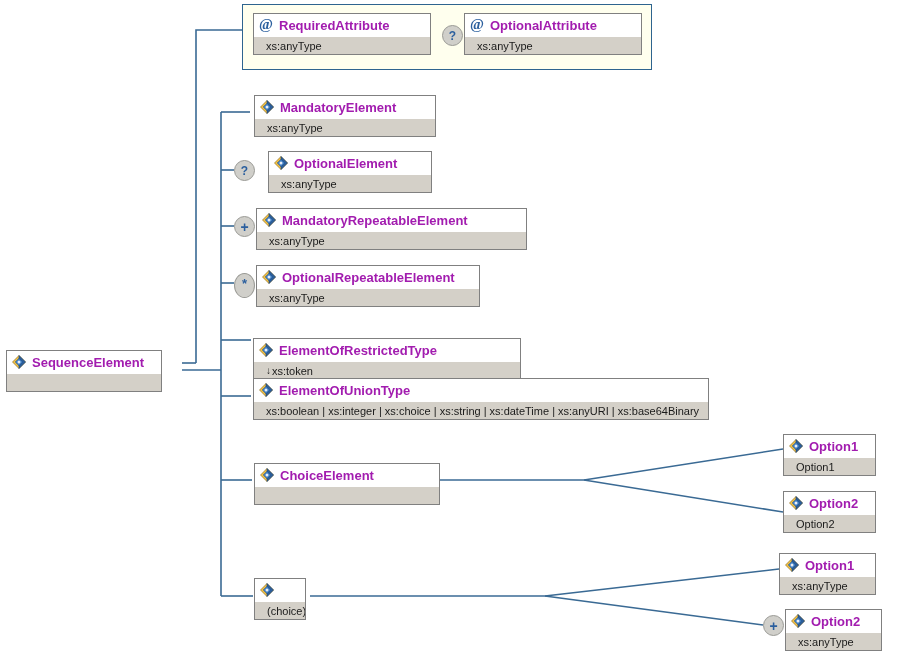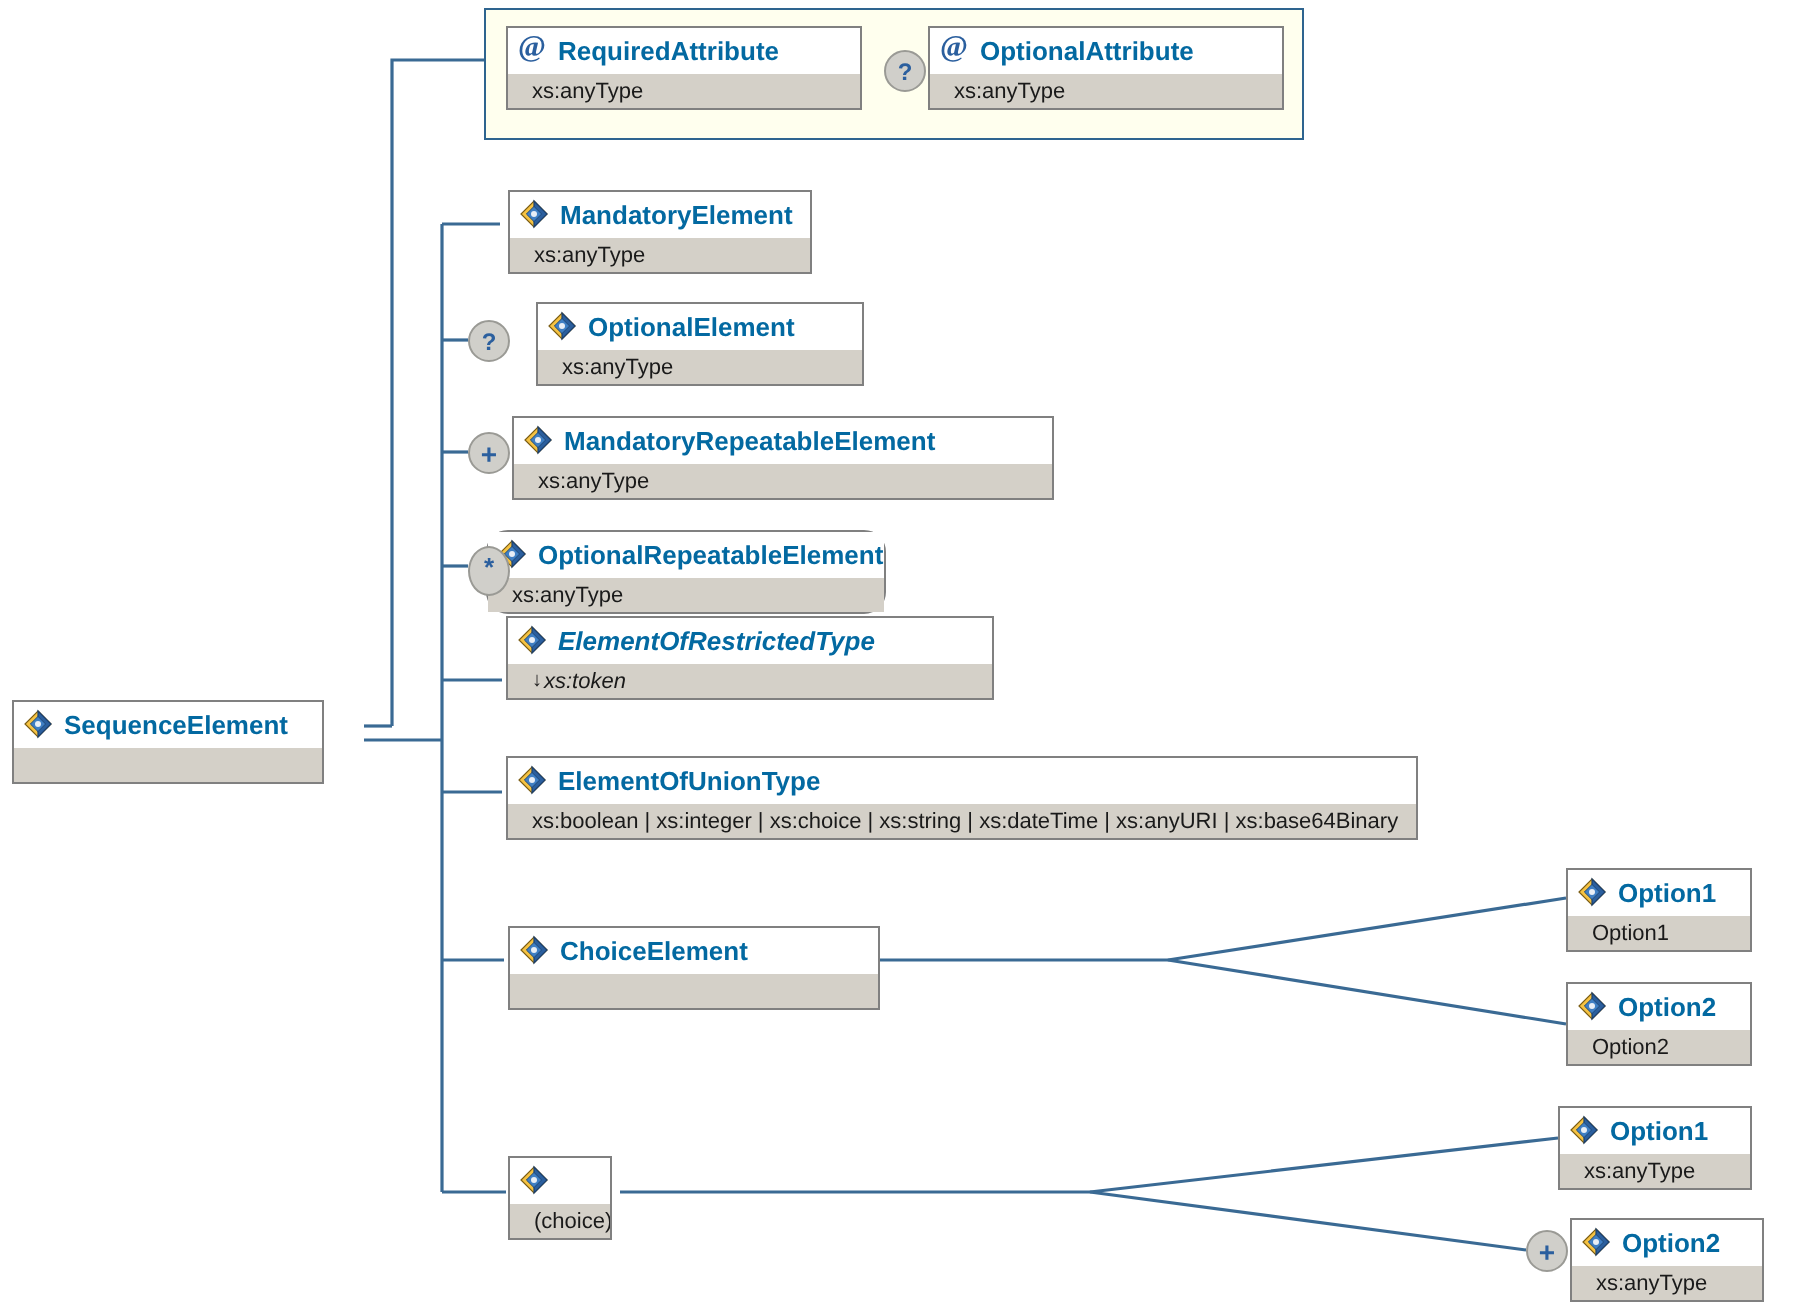--- a/index.html
+++ b/index.html
@@ -39,21 +39,21 @@
     background: #ffffff;
     padding: 2px 6px 2px 4px;
     height: 22px;
     display: flex;
     align-items: center;
     white-space: nowrap;
   }
   .node .hdr .label {
     font-size: 13px;
     font-weight: bold;
-    color: #0369a1;
+    color: #a21caf;
     letter-spacing: 0px;
   }
   .node .typ {
     box-sizing: border-box;
     background: #d4d0c8;
     border-top: 1px solid #ffffff;
     height: 18px;
     display: flex;
     align-items: center;
     padding: 0 12px;
@@ -197,21 +197,21 @@
           <circle cx="8" cy="8" r="1.5" fill="#e8eef6"></circle>
         </svg>
       </span>
       <span class="label">SequenceElement</span>
     </div>
     <div class="typ">
       <span class="ttext"></span>
     </div>
   </div>
 
-  <div class="node" style="left:254px; top:95px; width:152px;">
+  <div class="node" style="left:254px; top:95px; width:182px;">
     <div class="hdr">
       <span class="ico">
         <svg width="16" height="16" viewBox="0 0 16 16">
           <polygon points="8,1.5 14.5,8 8,14.5 1.5,8" fill="#f5c242" stroke="#7a5c12" stroke-width="0.6"></polygon>
           <path d="M8,1.5 L14.5,8 L8,14.5 Z" fill="#2b5f9e" stroke="#1d406b" stroke-width="0.6"></path>
           <path d="M4.2,8 L8,4.2 L11.8,8 L8,11.8 Z" fill="#3f7fc4" stroke="#204a79" stroke-width="0.5"></path>
           <circle cx="8" cy="8" r="1.5" fill="#e8eef6"></circle>
         </svg>
       </span>
       <span class="label">MandatoryElement</span>
@@ -251,38 +251,38 @@
         </svg>
       </span>
       <span class="label">MandatoryRepeatableElement</span>
     </div>
     <div class="typ">
       <span class="ttext">xs:anyType</span>
     </div>
   </div>
 
   <div class="card star" style="left:234px; top:273px;">*</div>
-  <div class="node" style="left:243px; top:265px; width:200px;border-radius:11px;">
+  <div class="node" style="left:256px; top:265px; width:224px;">
     <div class="hdr">
       <span class="ico">
         <svg width="16" height="16" viewBox="0 0 16 16">
           <polygon points="8,1.5 14.5,8 8,14.5 1.5,8" fill="#f5c242" stroke="#7a5c12" stroke-width="0.6"></polygon>
           <path d="M8,1.5 L14.5,8 L8,14.5 Z" fill="#2b5f9e" stroke="#1d406b" stroke-width="0.6"></path>
           <path d="M4.2,8 L8,4.2 L11.8,8 L8,11.8 Z" fill="#3f7fc4" stroke="#204a79" stroke-width="0.5"></path>
           <circle cx="8" cy="8" r="1.5" fill="#e8eef6"></circle>
         </svg>
       </span>
       <span class="label">OptionalRepeatableElement</span>
     </div>
     <div class="typ">
       <span class="ttext">xs:anyType</span>
     </div>
   </div>
 
-  <div class="node" style="left:253px; top:308px; width:244px;font-style:italic;">
+  <div class="node" style="left:253px; top:338px; width:268px;">
     <div class="hdr">
       <span class="ico">
         <svg width="16" height="16" viewBox="0 0 16 16">
           <polygon points="8,1.5 14.5,8 8,14.5 1.5,8" fill="#f5c242" stroke="#7a5c12" stroke-width="0.6"></polygon>
           <path d="M8,1.5 L14.5,8 L8,14.5 Z" fill="#2b5f9e" stroke="#1d406b" stroke-width="0.6"></path>
           <path d="M4.2,8 L8,4.2 L11.8,8 L8,11.8 Z" fill="#3f7fc4" stroke="#204a79" stroke-width="0.5"></path>
           <circle cx="8" cy="8" r="1.5" fill="#e8eef6"></circle>
         </svg>
       </span>
       <span class="label">ElementOfRestrictedType</span>

